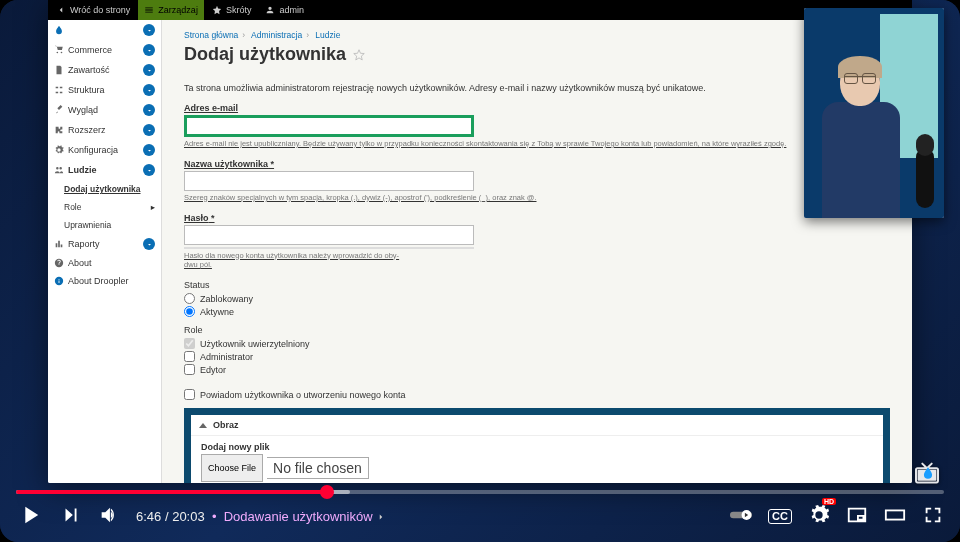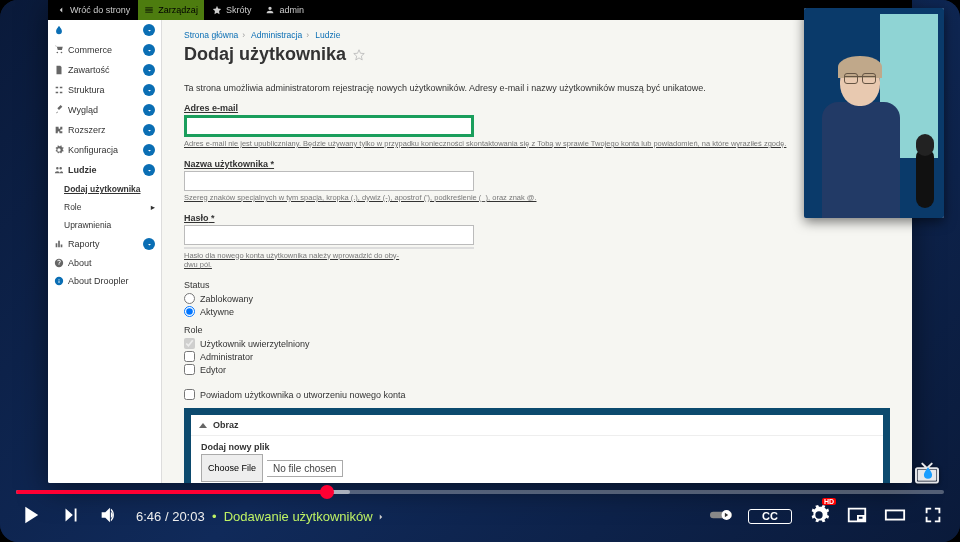--- a/index.html
+++ b/index.html
@@ -38,21 +38,21 @@
   .pw-strength { width:290px; height:2px; background:#ddd; margin-top:2px; }
   .radio-row, .check-row { display:flex; align-items:center; gap:5px; font-size:9px; margin:2px 0; }
   .radio-row input, .check-row input { width:11px; height:11px; }
   .section-title { font-weight:400; font-size:9px; margin:8px 0 3px; }
   details.obraz { border:7px solid #0c4a6e; background:#fff; margin-top:8px; }
   details.obraz summary { padding:5px 8px; font-weight:700; font-size:9px; cursor:pointer; list-style:none; display:flex; align-items:center; gap:6px; }
   details.obraz summary::before { content:""; width:0; height:0; border-left:4px solid transparent; border-right:4px solid transparent; border-bottom:5px solid #666; display:inline-block; }
   .obraz-body { padding:6px 10px 8px; border-top:1px solid #eee; }
   .file-row { display:flex; align-items:center; gap:4px; }
   .file-btn { border:1px solid #aaa; background:#eee; font-size:9px; padding:8px 6px; }
-  .file-txt { font-size:10px; color:#444; border:1px solid #aaa; border-left:none; padding:2px 6px; background:#fff; }
+  .file-txt { font-size:14px; color:#444; border:1px solid #aaa; border-left:none; padding:2px 6px; background:#fff; }
 
   
   .presenter { position:absolute; top:8px; right:16px; width:140px; height:210px; background:#ccd; border-radius:2px; box-shadow:0 4px 12px rgba(0,0,0,.5); overflow:hidden; }
   .presenter .bg { position:absolute; inset:0; background:#0a3a6a; }
   .presenter .panel { position:absolute; right:6px; top:6px; bottom:60px; width:58px; background:#8fd4d4; }
   .presenter .person { position:absolute; left:12px; bottom:0; width:90px; height:170px; }
   .presenter .head { position:absolute; top:10px; left:24px; width:40px; height:48px; background:#e8c9b0; border-radius:50% 50% 46% 46%; }
   .presenter .hair { position:absolute; top:8px; left:22px; width:44px; height:22px; background:#c0a88a; border-radius:50% 50% 0 0; }
   .presenter .glasses { position:absolute; top:28px; left:28px; width:32px; height:9px; border-top:1.5px solid #654; }
   .presenter .glasses::before,.presenter .glasses::after { content:""; position:absolute; top:-4px; width:12px; height:9px; border:1.5px solid #654; border-radius:3px; }
@@ -72,25 +72,25 @@
   .progress .play { position:absolute; left:0; top:0; bottom:0; width:33.5%; background:#ff0033; border-radius:2px; }
   .progress .dot { position:absolute; left:33.5%; top:50%; width:14px; height:14px; background:#ff0033; border-radius:50%; transform:translate(-50%,-50%); }
 
   
   .controls { position:absolute; left:16px; right:16px; bottom:8px; height:36px; display:flex; align-items:center; color:#fff; font-size:13px; gap:16px; }
   .controls .left, .controls .right { display:flex; align-items:center; gap:16px; }
   .controls .right { margin-left:auto; }
   .controls svg { width:22px; height:22px; fill:#fff; cursor:pointer; }
   .controls .big svg { width:28px; height:28px; }
   .time { font-size:13px; color:#eee; white-space:nowrap; }
-  .chapter { color:#bef264; }
+  .chapter { color:#f0abfc; }
   .chapter svg { width:10px; height:10px; fill:#ccc; vertical-align:middle; }
   .hd-wrap { position:relative; }
   .hd-badge { position:absolute; top:-6px; right:-6px; background:#f00; color:#fff; font-size:7px; font-weight:700; padding:0 2px; border-radius:2px; }
-  .cc-box { border:1.5px solid #fff; border-radius:3px; padding:1px 13px; font-size:11px; font-weight:700; line-height:1; }
+  .cc-box { border:1.5px solid #fff; border-radius:3px; padding:1px 3px; font-size:11px; font-weight:700; line-height:1; }
 </style>
 </head>
 <body>
 
 <div class="frame">
   <div class="wave-bg"></div>
 
   <div class="app-window">
     <div class="toolbar">
       <div class="item">

